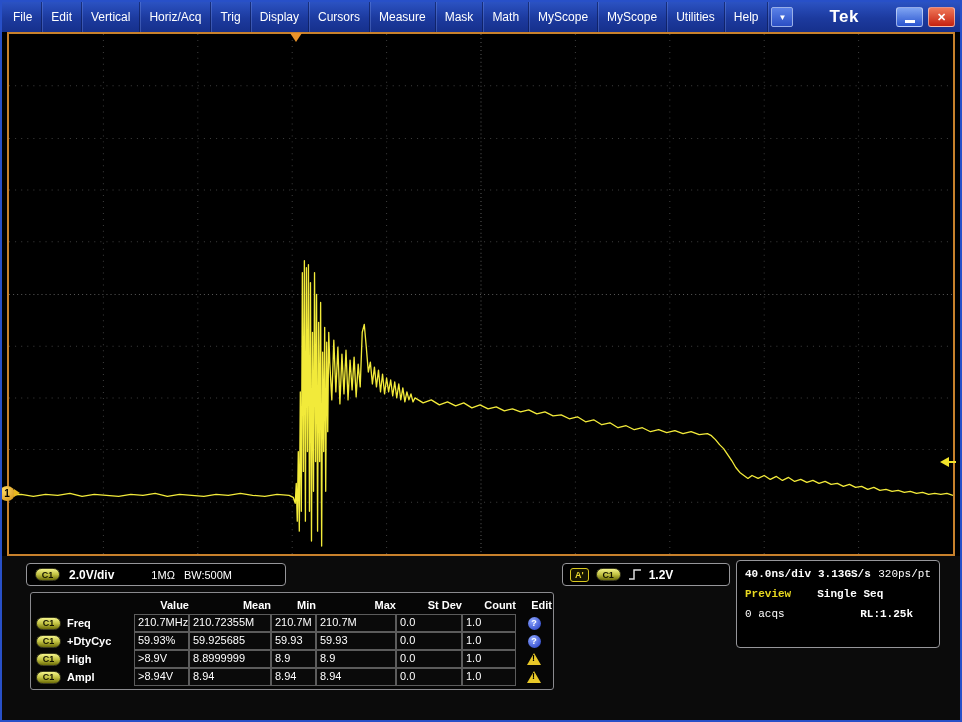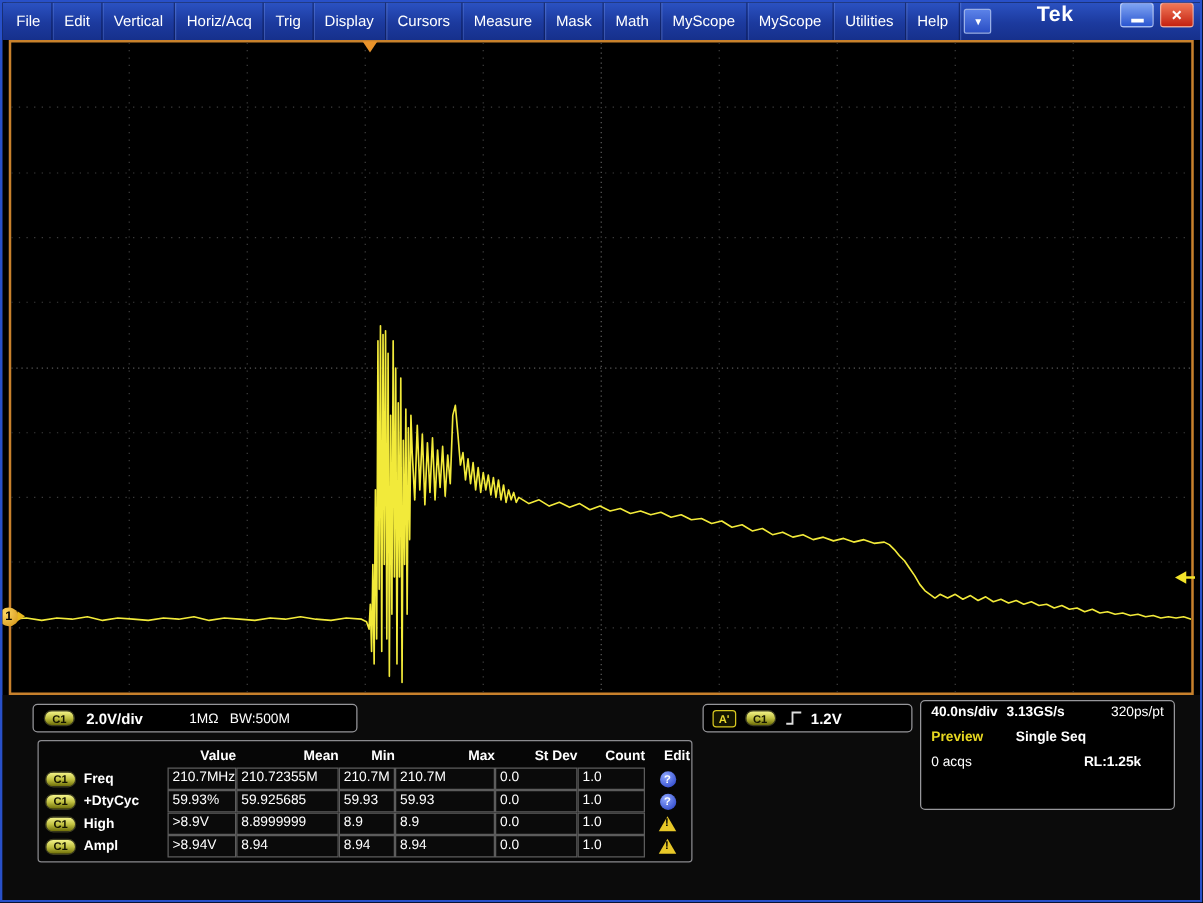--- a/index.html
+++ b/index.html
@@ -5,21 +5,21 @@
   * { box-sizing: border-box; }
   html,body { margin:0; padding:0; background:#000; }
   body { width:962px; height:722px; font-family:"Liberation Sans", sans-serif; }
 
   .window { width:962px; height:722px; border:2px solid #2850c8; display:flex; flex-direction:column; background:#000; overflow:hidden; }
 
   
   .menubar { flex:0 0 30px; height:30px; background:linear-gradient(180deg,#2b52c2 0%,#1c3a9e 55%,#16308c 100%); display:flex; align-items:stretch; padding-left:2px; }
   .mi { padding:0 9px; line-height:30px; font-size:12px; color:#fff; border-right:1px solid rgba(10,20,70,.55); box-shadow:1px 0 0 rgba(120,150,230,.35); cursor:default; white-space:nowrap; }
   .menu-dd { align-self:center; width:22px; height:20px; margin-left:3px; background:linear-gradient(180deg,#5b82e8,#2a4ec4); border:1px solid #9ab0e8; border-radius:2px; color:#fff; font-size:8px; display:flex; align-items:center; justify-content:center; }
-  .menu-right { margin-left:auto; display:flex; align-items:flex-start; padding-right:5px; }
+  .menu-right { margin-left:auto; display:flex; align-items:center; padding-right:5px; }
   .tek-logo { color:#fff; font-weight:bold; font-size:17px; letter-spacing:.5px; margin-right:32px; }
   .win-btn { width:27px; height:20px; border-radius:3px; border:1px solid rgba(255,255,255,.5); display:flex; align-items:center; justify-content:center; color:#fff; margin-left:5px; font-size:11px; font-weight:bold; }
   .win-btn.min { background:linear-gradient(180deg,#7fa4f2,#2a55d0); }
   .win-btn.min .bar { width:10px; height:3px; background:#fff; margin-top:9px; }
   .win-btn.close { background:linear-gradient(180deg,#f07858,#c42110); }
 
   
   .scope { flex:0 0 auto; height:524px; margin:0 5px; border:2px solid #c8812c; position:relative; background:#000; overflow:visible; }
   .scope svg.grid { position:absolute; inset:0; width:100%; height:100%; }
   .gl { stroke:#3e3e3e; stroke-width:1; stroke-dasharray:1 5; }
@@ -36,21 +36,21 @@
   
   .bottom { flex:1; position:relative; background:#0b0b0b; color:#fff; }
   .rbox { position:absolute; border:1px solid #96969a; border-radius:4px; background:#000; }
   .ch-box { left:24px; top:7px; width:260px; height:23px; display:flex; align-items:center; gap:9px; padding:0 8px; }
   .ch-scale { font-size:12px; font-weight:bold; }
   .ch-imp { font-size:11px; margin-left:28px; }
   .ch-bw { font-size:11px; }
   .trig-box { left:560px; top:7px; width:168px; height:23px; display:flex; align-items:center; gap:7px; padding:0 7px; }
   .trig-level { font-size:12px; font-weight:bold; }
   .horiz-box { left:734px; top:4px; width:204px; height:88px; padding:3px 8px; font-size:11px; }
-  .hline { display:flex; height:20px; }
+  .hline { display:flex; align-items:center; height:20px;font-family:Liberation Mono, monospace; }
   .hl-tb { font-weight:bold; }
   .hl-sr { font-weight:bold; margin-left:7px; }
   .hl-res { margin-left:auto; }
   .hl-preview { color:#e8d820; font-weight:bold; }
   .hl-single { font-weight:bold; margin-left:26px; }
   .hl-rl { margin-left:auto; font-weight:bold; margin-right:18px; }
 
   .c1-badge { display:inline-flex; align-items:center; justify-content:center; min-width:25px; height:13px; border-radius:7px; background:linear-gradient(180deg,#f4f48a 0%,#c2c242 50%,#6e6e08 100%); color:#141400; font-size:9px; font-weight:bold; border:1px solid #3c3c20; }
   .a-badge { display:inline-flex; align-items:center; height:14px; padding:0 4px; border:1px solid #d8c820; border-radius:3px; background:#151500; color:#e8d830; font-size:9px; font-weight:bold; }
 

